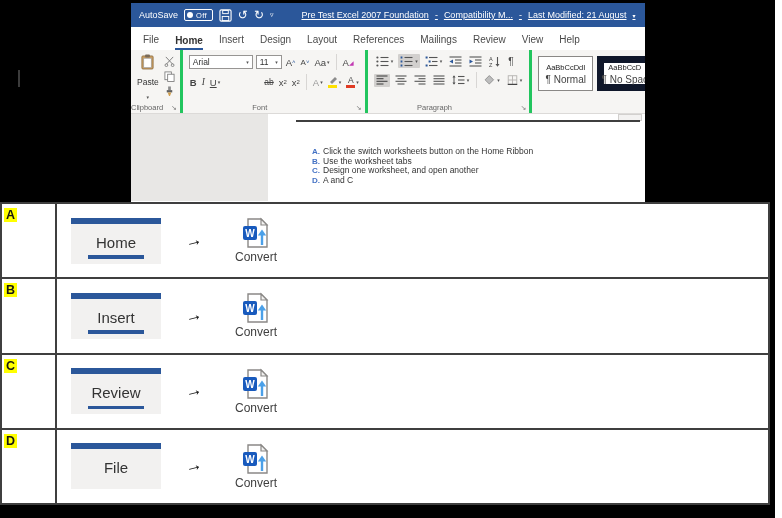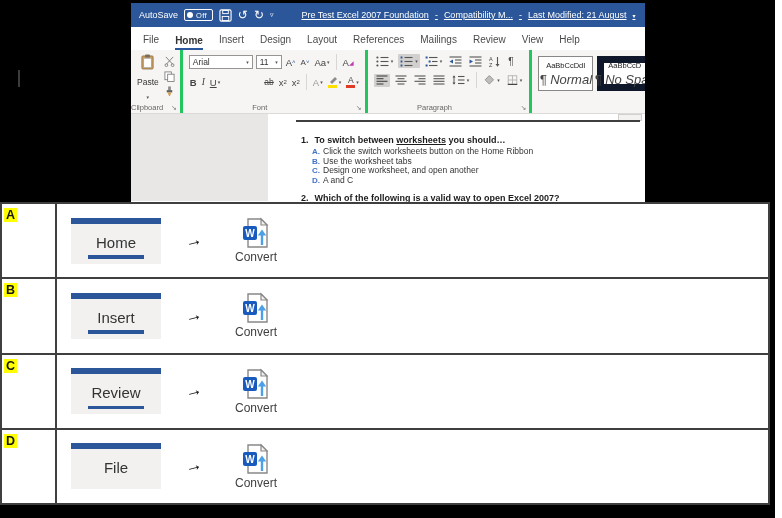--- a/index.html
+++ b/index.html
@@ -50,21 +50,21 @@
 
   .g-par { width:174px; display:flex; flex-direction:column; gap:4px; }
   .pbtn { display:flex; align-items:center; padding:1.5px 2px; gap:1px; border-radius:1px; }
   .pbtn.sel { background:#d2d0ce; }
   .pilcrow { font-size:10px; color:#4a4a4a; }
 
   .g-styles { flex:1; display:flex; gap:4px; padding-top:6px; }
   .stylecard { width:55px; height:35px; background:#fff; border:7px solid #0f172a; display:flex; flex-direction:column; align-items:center; justify-content:center; gap:2px; flex:none; }
   .stylecard.sel { border:1.5px solid #8a8886; }
   .stylecard .sample { font-size:7.5px; color:#222; white-space:nowrap; }
-  .stylecard .sname { font-size:13px; color:#444; white-space:nowrap;font-style:italic; }
+  .stylecard .sname { font-size:10px; color:#444; white-space:nowrap; }
 
   .docarea { position:relative; height:87px; background:#fff; }
   .doc-gray { position:absolute; left:0; top:0; bottom:0; width:137px; background:#e8e7e5; }
   .doc-scrolltop { position:absolute; right:3px; top:0; width:24px; height:7px; background:#f3f2f1; border:1px solid #d2d0ce; }
   .doc-rule { position:absolute; left:165px; top:6px; width:344px; height:2px; background:#3f3f3f; }
   .q1 { position:absolute; left:170px; top:21px; font-size:9px; font-weight:bold; color:#1c1c1c; white-space:nowrap; }
   .q1 .num { margin-right:6px; }
   .q1 u { text-decoration:underline; }
   .optlist { position:absolute; left:181px; top:33px; font-size:8.5px; color:#333; line-height:9.6px; white-space:nowrap; }
   .optlist .l { color:#4472c4; font-weight:bold; font-size:8px; display:inline-block; width:11px; }
@@ -406,31 +406,25 @@
           <span class="sample">AaBbCcD</span>
           <span class="sname">¶ No Spac</span>
         </div>
       </div>
     </div>
 
     <div class="docarea">
       <div class="doc-gray"></div>
       <div class="doc-scrolltop"></div>
       <div class="doc-rule"></div>
-      <div class="q1">
-        <span class="num">1.</span><span>To switch between </span><u>worksheets</u><span> you should…</span>
-      </div>
       <div class="optlist">
         <div><span class="l">A.</span><span>Click the switch worksheets button on the Home Ribbon</span></div>
         <div><span class="l">B.</span><span>Use the worksheet tabs</span></div>
         <div><span class="l">C.</span><span>Design one worksheet, and open another</span></div>
         <div><span class="l">D.</span><span>A and C</span></div>
-      </div>
-      <div class="q2">
-        <span class="num">2.</span><span>Which of the following is a valid way to open Excel 2007?</span>
       </div>
     </div>
   </div>
 
   <div class="answers">
 
     <div class="arow">
       <div class="lettercell">
         <span class="hl">A</span>
       </div>

